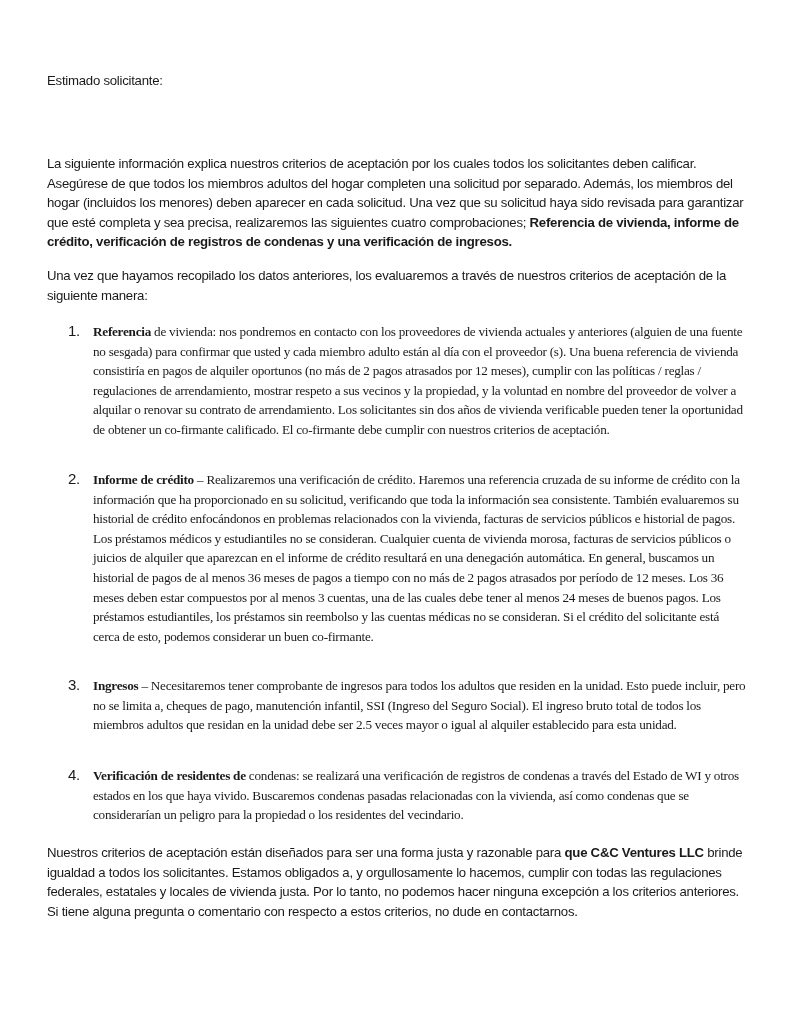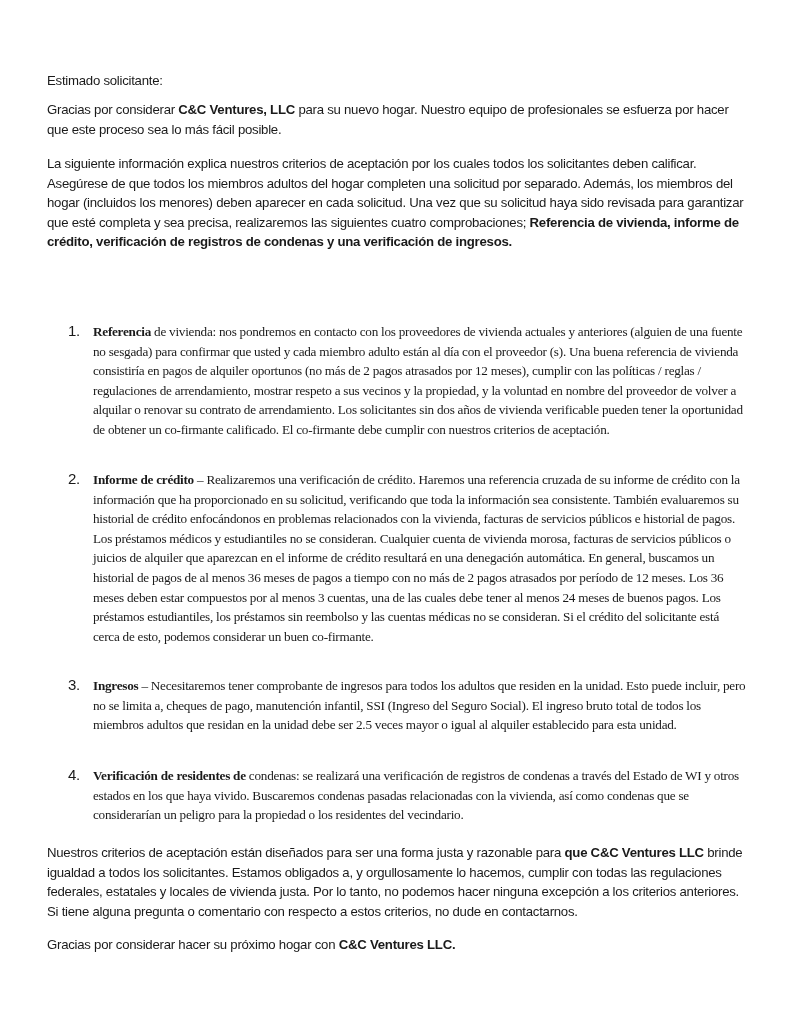--- a/index.html
+++ b/index.html
@@ -18,24 +18,24 @@
   .list-num { position: absolute; left: 0; top: -1px; font-size: 15px; }
   .list-body { margin-left: 25px; width: 655px; font-family: Liberation Serif, serif; }
 </style>
 </head>
 <body>
 
 <div class="page">
 
   <p class="para" style="top:71px">Estimado solicitante:</p>
 
-  <p class="para" style="top:100px"><span>Gracias por considerar </span><b>C&amp;C Ventures, LLC</b><span> para su nuevo hogar. Nuestro equipo de profesionales se esfuerza por hacer que este proceso sea lo más fácil posible.</span></p>
 
   <p class="para" style="top:154px"><span>La siguiente información explica nuestros criterios de aceptación por los cuales todos los solicitantes deben calificar. Asegúrese de que todos los miembros adultos del hogar completen una solicitud por separado. Además, los miembros del hogar (incluidos los menores) deben aparecer en cada solicitud. Una vez que su solicitud haya sido revisada para garantizar que esté completa y sea precisa, realizaremos las siguientes cuatro comprobaciones; </span><b>Referencia de vivienda, informe de crédito, verificación de registros de condenas y una verificación de ingresos.</b></p>
 
+  <p class="para" style="top:266px">Una vez que hayamos recopilado los datos anteriores, los evaluaremos a través de nuestros criterios de aceptación de la siguiente manera:</p>
 
   <div class="list-item" style="top:322px">
     <span class="list-num">1.</span>
     <div class="list-body"><b>Referencia</b><span> de vivienda: nos pondremos en contacto con los proveedores de vivienda actuales y anteriores (alguien de una fuente no sesgada) para confirmar que usted y cada miembro adulto están al día con el proveedor (s). Una buena referencia de vivienda consistiría en pagos de alquiler oportunos (no más de 2 pagos atrasados por 12 meses), cumplir con las políticas / reglas / regulaciones de arrendamiento, mostrar respeto a sus vecinos y la propiedad, y la voluntad en nombre del proveedor de volver a alquilar o renovar su contrato de arrendamiento. Los solicitantes sin dos años de vivienda verificable pueden tener la oportunidad de obtener un co-firmante calificado. El co-firmante debe cumplir con nuestros criterios de aceptación.</span></div>
   </div>
 
   <div class="list-item" style="top:470px">
     <span class="list-num">2.</span>
     <div class="list-body"><b>Informe de crédito</b><span> – Realizaremos una verificación de crédito. Haremos una referencia cruzada de su informe de crédito con la información que ha proporcionado en su solicitud, verificando que toda la información sea consistente. También evaluaremos su historial de crédito enfocándonos en problemas relacionados con la vivienda, facturas de servicios públicos e historial de pagos. Los préstamos médicos y estudiantiles no se consideran. Cualquier cuenta de vivienda morosa, facturas de servicios públicos o juicios de alquiler que aparezcan en el informe de crédito resultará en una denegación automática. En general, buscamos un historial de pagos de al menos 36 meses de pagos a tiempo con no más de 2 pagos atrasados por período de 12 meses. Los 36 meses deben estar compuestos por al menos 3 cuentas, una de las cuales debe tener al menos 24 meses de buenos pagos. Los préstamos estudiantiles, los préstamos sin reembolso y las cuentas médicas no se consideran. Si el crédito del solicitante está cerca de esto, podemos considerar un buen co-firmante.</span></div>
   </div>
@@ -45,15 +45,14 @@
     <div class="list-body"><b>Ingresos</b><span> – Necesitaremos tener comprobante de ingresos para todos los adultos que residen en la unidad. Esto puede incluir, pero no se limita a, cheques de pago, manutención infantil, SSI (Ingreso del Seguro Social). El ingreso bruto total de todos los miembros adultos que residan en la unidad debe ser 2.5 veces mayor o igual al alquiler establecido para esta unidad.</span></div>
   </div>
 
   <div class="list-item" style="top:766px">
     <span class="list-num">4.</span>
     <div class="list-body"><b>Verificación de residentes de</b><span> condenas: se realizará una verificación de registros de condenas a través del Estado de WI y otros estados en los que haya vivido. Buscaremos condenas pasadas relacionadas con la vivienda, así como condenas que se considerarían un peligro para la propiedad o los residentes del vecindario.</span></div>
   </div>
 
   <p class="para" style="top:843px"><span>Nuestros criterios de aceptación están diseñados para ser una forma justa y razonable para </span><b>que C&amp;C Ventures LLC</b><span> brinde igualdad a todos los solicitantes. Estamos obligados a, y orgullosamente lo hacemos, cumplir con todas las regulaciones federales, estatales y locales de vivienda justa. Por lo tanto, no podemos hacer ninguna excepción a los criterios anteriores. Si tiene alguna pregunta o comentario con respecto a estos criterios, no dude en contactarnos.</span></p>
 
-  <p class="para" style="top:935px"><span>Gracias por considerar hacer su próximo hogar con </span><b>C&amp;C Ventures LLC.</b></p>
 
 </div>
 
 </body></html>

